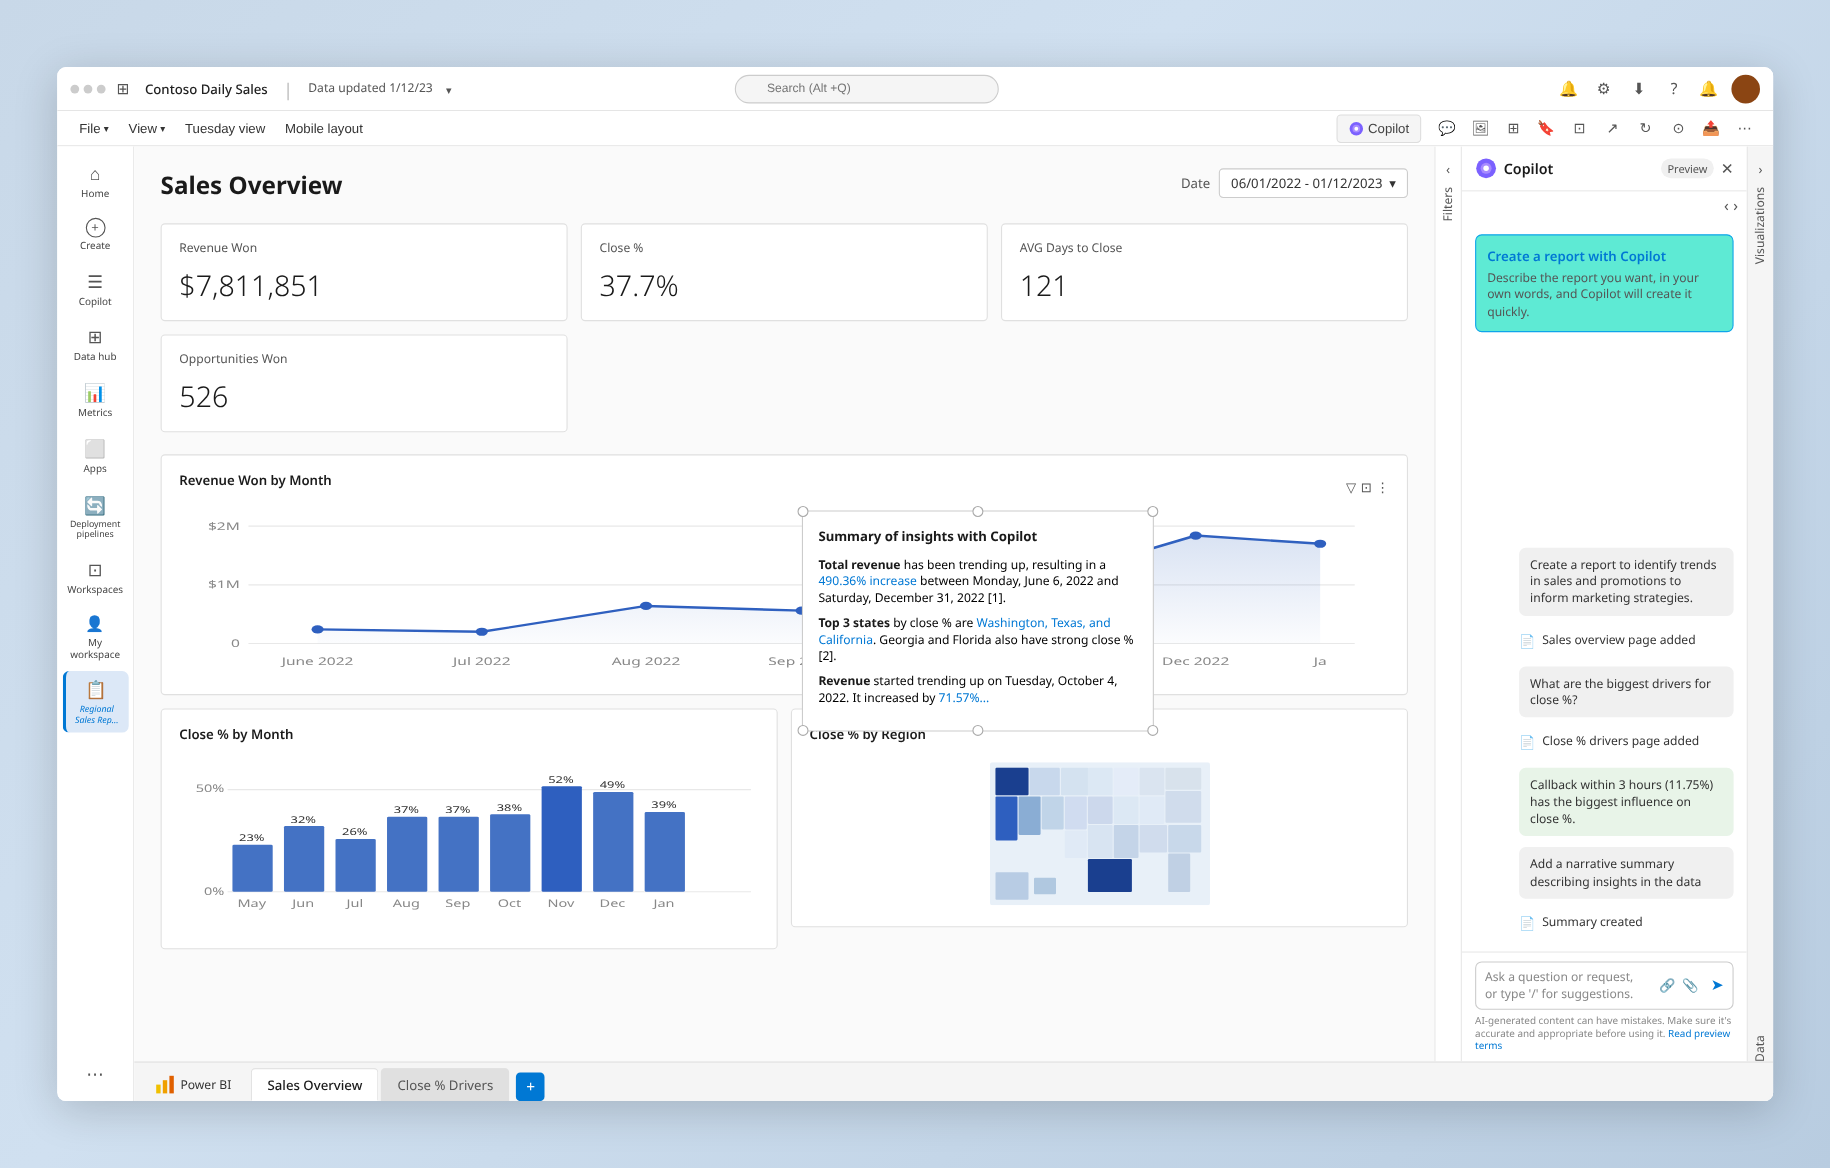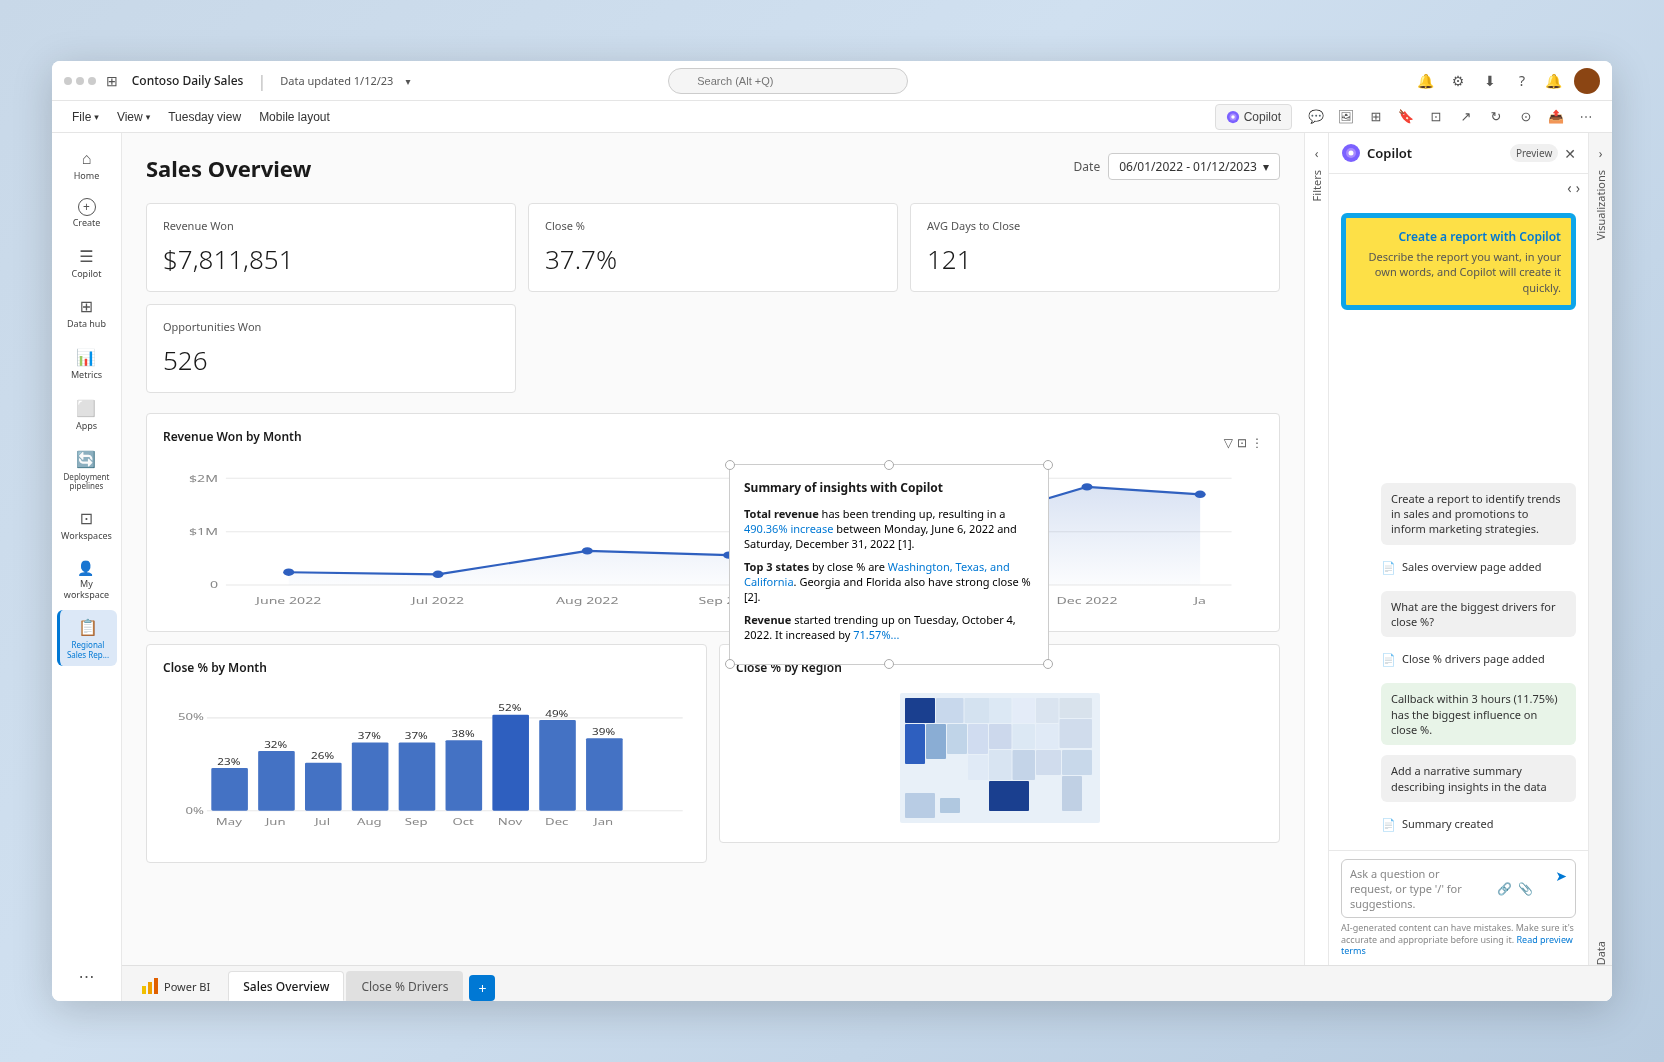--- a/index.html
+++ b/index.html
@@ -196,40 +196,40 @@
       gap: 6px;
     }
     .copilot-logo { width: 20px; height: 20px; }
     .copilot-title { font-size: 13px; font-weight: 600; color: #1a1a1a; flex: 1; }
     .copilot-preview-badge {
       font-size: 10px; color: #555; background: #f0f0f0; padding: 2px 6px; border-radius: 10px;
     }
     .copilot-close { cursor: pointer; font-size: 14px; color: #555; }
     .copilot-body { flex: 1; overflow-y: auto; padding: 12px; display: flex; flex-direction: column; gap: 10px; }
     .copilot-create-card {
-      background: #fde047; border: 5px solid #0ea5e9; border-radius: 6px; padding: 10px; text-align: right;
+      background: #5eead4; border: 1px solid #0ea5e9; border-radius: 6px; padding: 10px;
     }
     .copilot-create-title { font-size: 12px; color: #0078d4; font-weight: 600; margin-bottom: 4px; }
     .copilot-create-desc { font-size: 11px; color: #555; line-height: 1.4; }
     .copilot-spacer { flex: 1; }
     .copilot-message {
       background: #e8f4e8; border-radius: 6px; padding: 8px 10px; font-size: 11px; color: #333; line-height: 1.4; margin-left: 40px;
     }
     .copilot-message.user { background: #f0f0f0; }
     .copilot-message.activity {
       display: flex; gap: 6px; align-items: flex-start; background: transparent; padding: 4px 0;
     }
     .activity-icon { font-size: 12px; color: #666; flex-shrink: 0; margin-top: 1px; }
     .activity-text { font-size: 11px; color: #333; }
     .copilot-footer {
       padding: 8px 12px; border-top: 1px solid #e8e8e8;
     }
     .copilot-input-area {
       border: 1px solid #ccc; border-radius: 6px; padding: 6px 8px;
-      font-size: 11px; color: #888; display: flex; gap: 22px;
+      font-size: 11px; color: #888; display: flex; align-items: center; gap: 11px;
       background: #fff;
     }
     .copilot-input-text { flex: 1; }
     .copilot-send-btn { cursor: pointer; font-size: 14px; color: #0078d4; }
     .copilot-input-icons { display: flex; gap: 6px; align-items: center; }
     .copilot-disclaimer { font-size: 9px; color: #888; margin-top: 4px; line-height: 1.3; }
     .copilot-disclaimer a { color: #0078d4; text-decoration: none; }
     
     .viz-panel {
       width: 24px; background: #f5f5f5; border-left: 1px solid #e8e8e8;
@@ -371,21 +371,21 @@
       <div class="sidebar-item">
         <span class="sidebar-icon">⊡</span>
         <span class="sidebar-label">Workspaces</span>
       </div>
       <div class="sidebar-item">
         <span class="sidebar-icon" style="font-size:14px;">👤</span>
         <span class="sidebar-label">My workspace</span>
       </div>
       <div class="sidebar-item active" style="background:#dce8f7;border-left:3px solid #0078d4;">
         <span class="sidebar-icon" style="color:#0078d4;">📋</span>
-        <span class="sidebar-label" style="color:#0078d4;font-size:8px;">Regional Sales Rep...</span>
+        <span class="sidebar-label" style="color:#0078d4;font-size:8px;font-style:italic;">Regional Sales Rep...</span>
       </div>
       <div class="sidebar-more" style="width:60px;display:flex;flex-direction:column;align-items:center;padding:6px 4px;cursor:pointer;">
         <span style="font-size:16px;color:#555;">⋯</span>
       </div>
     </div>
 
     <div class="content-area">
       <div class="report-content">
 
         <div class="report-main">

